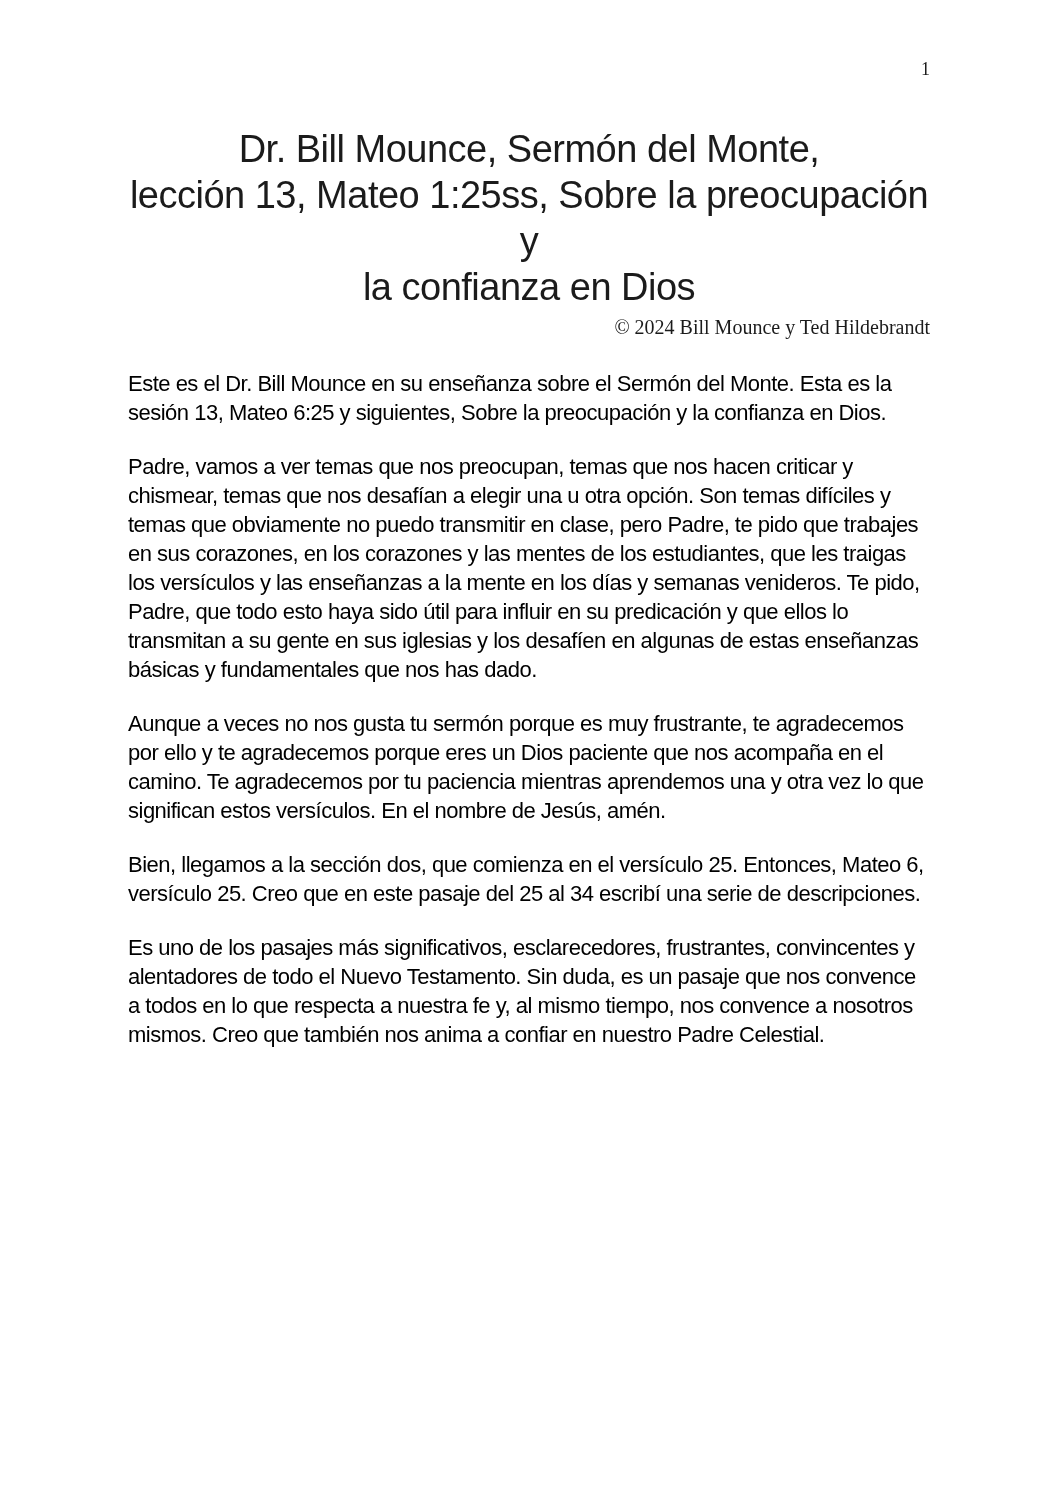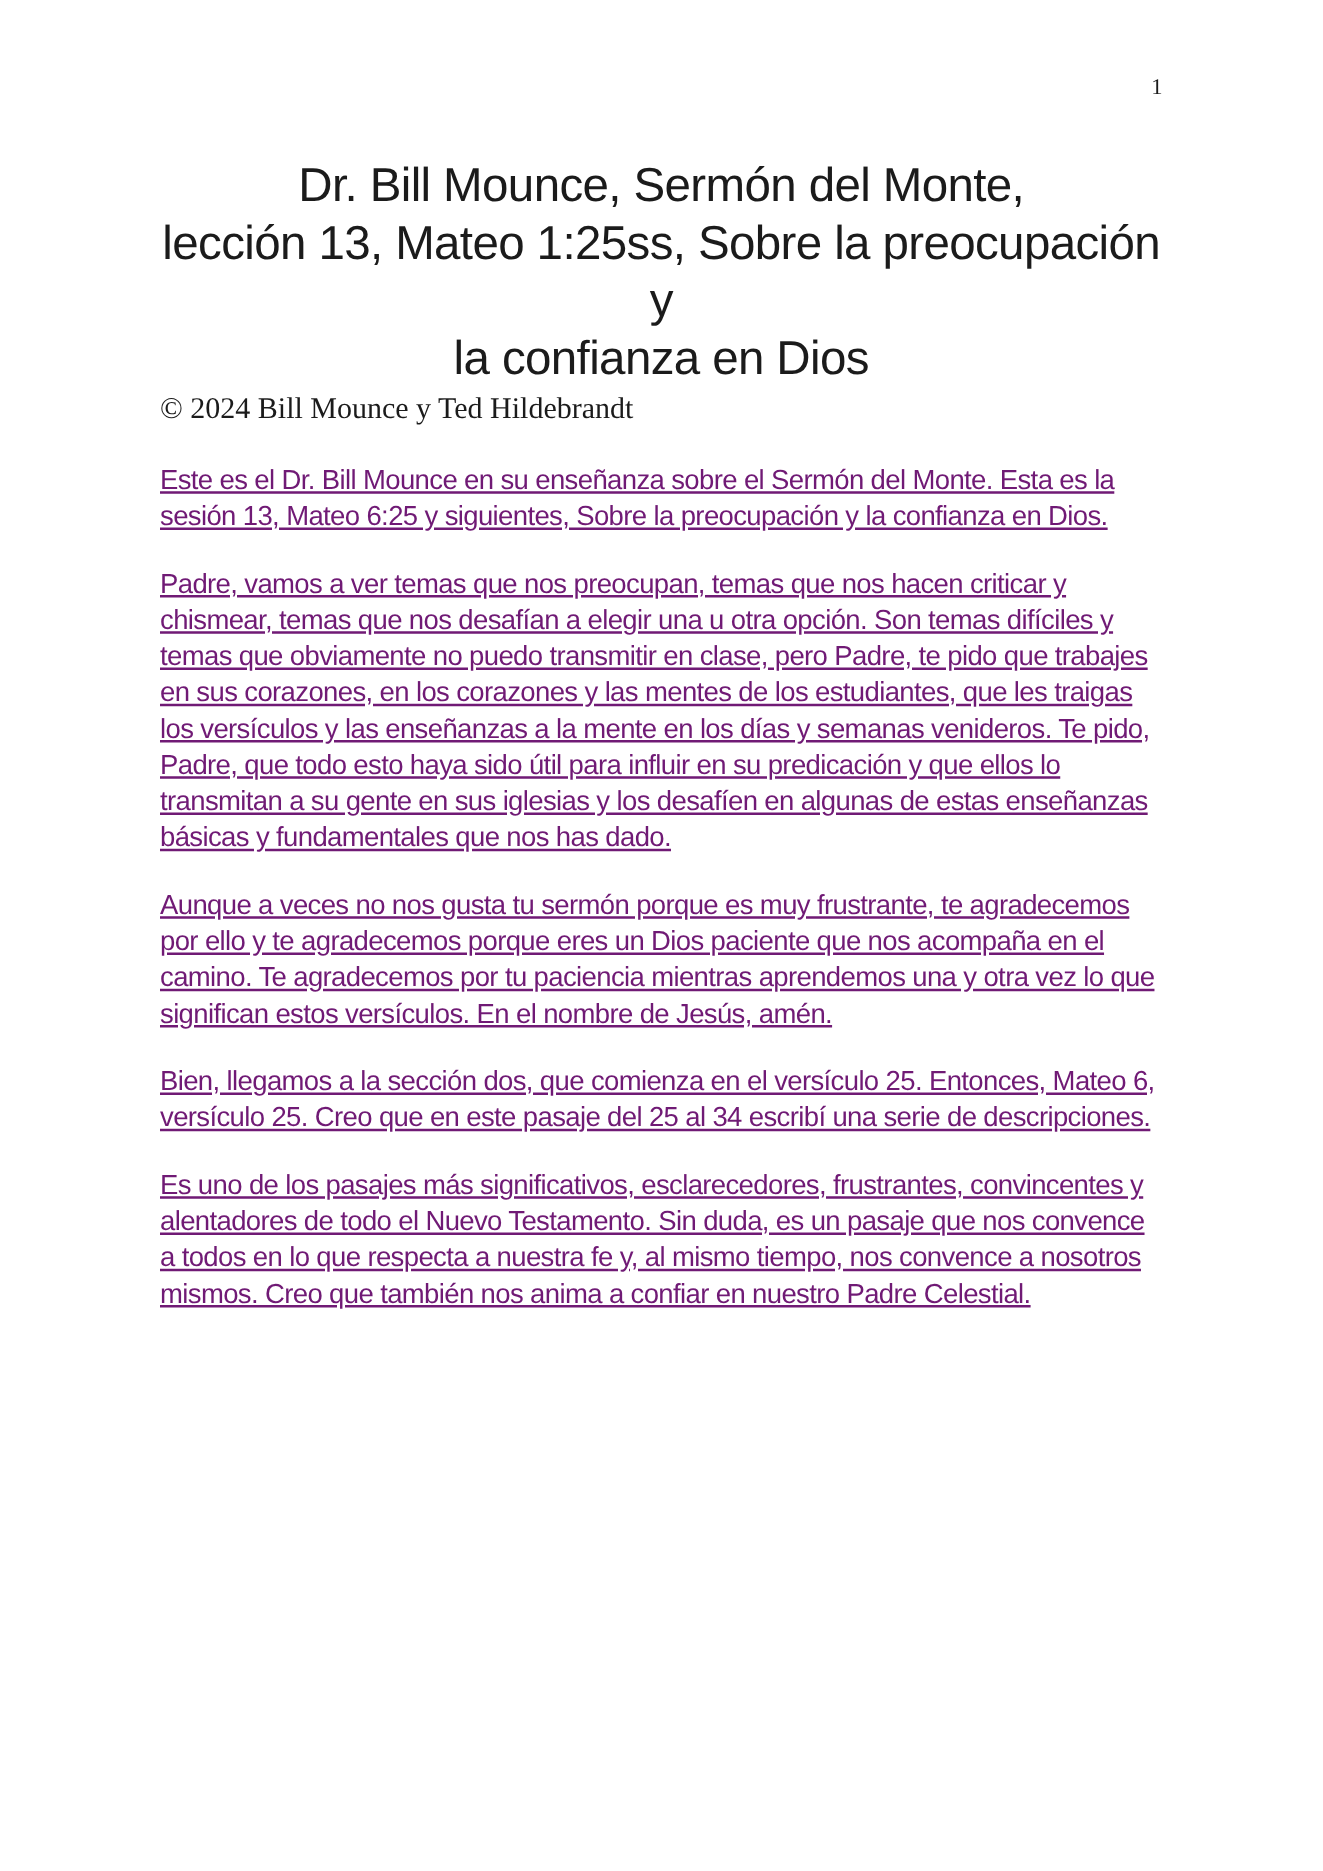--- a/index.html
+++ b/index.html
@@ -33,37 +33,36 @@
     letter-spacing: -0.5px;
     text-align: center;
     color: #1b1b1b;
   }
   .doc-title .title-line {
     display: block;
   }
   .copyright {
     margin: 3px 0 0 0;
     font-family: "Liberation Serif", "DejaVu Serif", serif;
-    font-size: 24px;
+    font-size: 20px;
     line-height: 29px;
-    text-align: left;
+    text-align: right;
     font-weight: normal;
     color: #1b1b1b;
   }
   .doc-body {
     margin-top: 27px;
   }
   .doc-body p {
     margin: 0 0 25px 0;
     font-size: 22px;
     line-height: 29px;
     letter-spacing: -0.5px;
     text-align: left;
-    color: #701a75;
-    text-decoration: underline;
+    color: #000000;
   }
 </style>
 </head>
 <body>
 
 <div class="page">
 
   <div class="page-number">1</div>
 
   <h1 class="doc-title">

